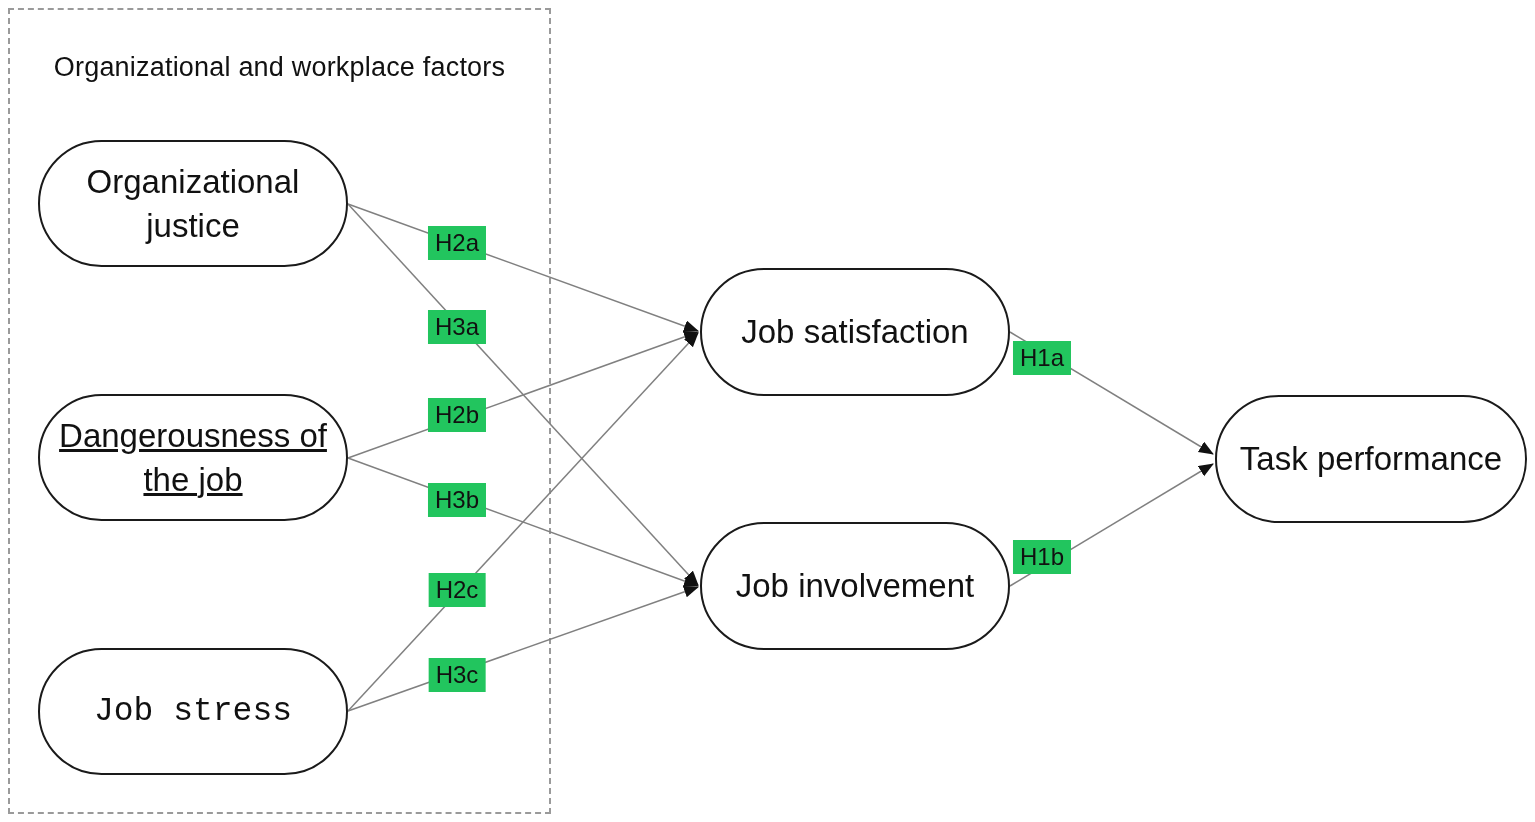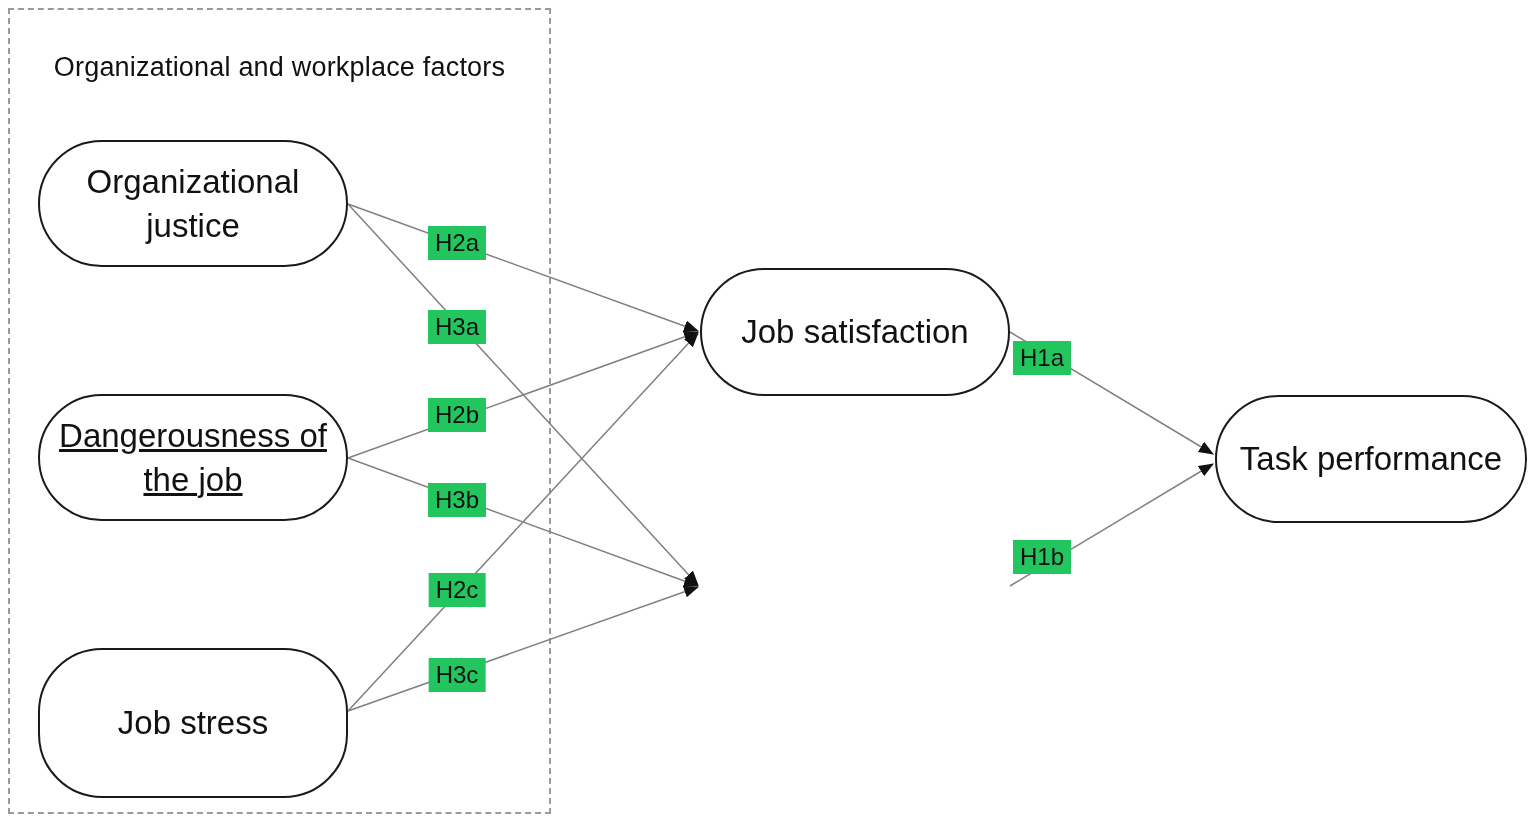--- a/index.html
+++ b/index.html
@@ -43,21 +43,21 @@
     align-items: center;
     justify-content: center;
     text-align: center;
     font-size: 33px;
     color: #111111;
     line-height: 1.32;
     z-index: 2;
   }
   #node-organizational-justice { left: 38px;  top: 140px; width: 310px; height: 127px; }
   #node-dangerousness          { left: 38px;  top: 394px; width: 310px; height: 127px; text-decoration: underline; }
-  #node-job-stress             { left: 38px;  top: 648px; width: 310px; height: 150px; }
+  #node-job-stress             { left: 38px;  top: 648px; width: 310px; height: 127px; font-family: Liberation Mono, monospace; }
   #node-job-satisfaction       { left: 700px; top: 268px; width: 310px; height: 128px; }
   #node-job-involvement        { left: 700px; top: 522px; width: 310px; height: 128px; }
   #node-task-performance       { left: 1215px; top: 395px; width: 312px; height: 128px; }
   #edges-svg {
     position: absolute;
     left: 0; top: 0;
     width: 1535px;
     height: 822px;
     z-index: 1;
   }
@@ -115,20 +115,23 @@
   <div class="node" id="node-dangerousness">
     <span>Dangerousness of</span>
     <span>the job</span>
   </div>
   <div class="node" id="node-job-stress">
     <span>Job stress</span>
   </div>
   <div class="node" id="node-job-satisfaction">
     <span>Job satisfaction</span>
   </div>
+  <div class="node" id="node-job-involvement">
+    <span>Job involvement</span>
+  </div>
   <div class="node" id="node-task-performance">
     <span>Task performance</span>
   </div>
 
   <div class="edge-label" id="label-h2a">H2a</div>
   <div class="edge-label" id="label-h3a">H3a</div>
   <div class="edge-label" id="label-h2b">H2b</div>
   <div class="edge-label" id="label-h3b">H3b</div>
   <div class="edge-label" id="label-h2c">H2c</div>
   <div class="edge-label" id="label-h3c">H3c</div>

